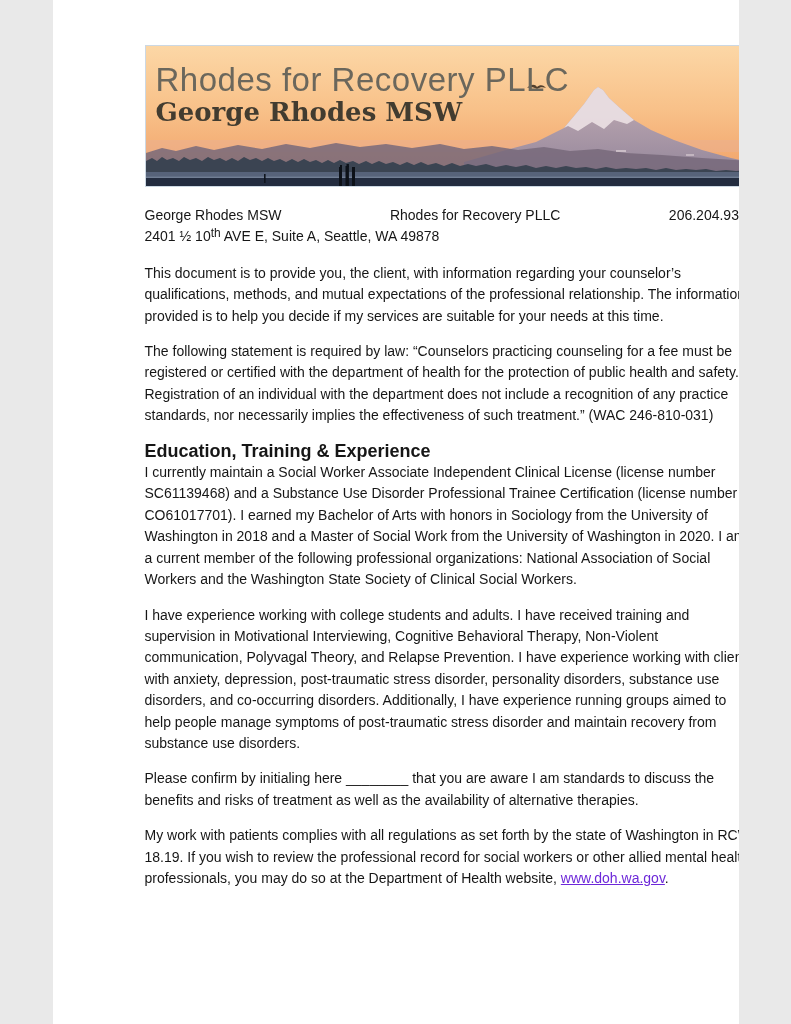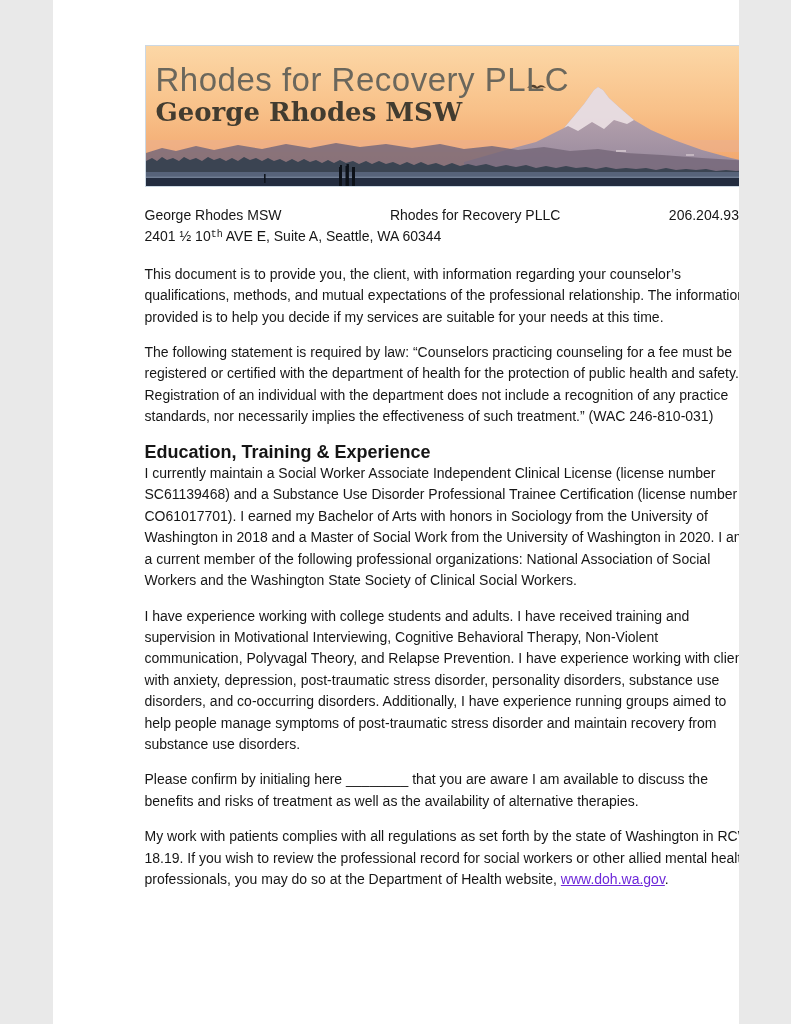--- a/index.html
+++ b/index.html
@@ -51,21 +51,21 @@
     font-size: 26px;
     line-height: 32px;
     color: #423c30;
     white-space: nowrap;
   }
   
   .contact { margin-top: 18px; }
   .contact-row { display: flex; }
   .contact-row .c-center { flex: 1; text-align: center; }
   .contact-row .c-right { margin-left: auto; text-align: left; }
-  .sup { font-size: 10px; position: relative; top: -4.5px; font-family: Liberation Mono, monospace; }
+  .sup { font-size: 12px; position: relative; top: -4.5px; }
   
   .doc-par { margin: 14px 0 0 0; }
   .doc-heading {
     margin: 14px 0 0 0;
     font-size: 18px;
     line-height: 21.4px;
     font-weight: bold;
     color: #161616;
   }
   .doc-par.after-heading { margin-top: 0; }
@@ -124,31 +124,31 @@
       <div class="banner-subtitle">George Rhodes MSW</div>
     </div>
 
     <div class="contact">
       <div class="contact-row">
         <span>George Rhodes MSW</span>
         <span class="c-center">Rhodes for Recovery PLLC</span>
         <span class="c-right">206.204.9314</span>
       </div>
       <div class="contact-row">
-        <span><span>2401 ½ 10</span><span class="sup">th</span><span> AVE E, Suite A, Seattle, WA 60344</span></span>
+        <span><span>2401 ½ 10</span><span class="sup">th</span><span> AVE E, Suite A, Seattle, WA 49878</span></span>
       </div>
     </div>
 
     <p class="doc-par">This document is to provide you, the client, with information regarding your counselor’s qualifications, methods, and mutual expectations of the professional relationship. The information provided is to help you decide if my services are suitable for your needs at this time.</p>
 
     <p class="doc-par">The following statement is required by law: “Counselors practicing counseling for a fee must be registered or certified with the department of health for the protection of public health and safety. Registration of an individual with the department does not include a recognition of any practice standards, nor necessarily implies the effectiveness of such treatment.” (WAC 246-810-031)</p>
 
     <h2 class="doc-heading">Education, Training &amp; Experience</h2>
     <p class="doc-par after-heading">I currently maintain a Social Worker Associate Independent Clinical License (license number SC61139468) and a Substance Use Disorder Professional Trainee Certification (license number CO61017701). I earned my Bachelor of Arts with honors in Sociology from the University of Washington in 2018 and a Master of Social Work from the University of Washington in 2020. I am a current member of the following professional organizations: National Association of Social Workers and the Washington State Society of Clinical Social Workers.</p>
 
     <p class="doc-par">I have experience working with college students and adults. I have received training and supervision in Motivational Interviewing, Cognitive Behavioral Therapy, Non-Violent communication, Polyvagal Theory, and Relapse Prevention. I have experience working with clients with anxiety, depression, post-traumatic stress disorder, personality disorders, substance use disorders, and co-occurring disorders. Additionally, I have experience running groups aimed to help people manage symptoms of post-traumatic stress disorder and maintain recovery from substance use disorders.</p>
 
-    <p class="doc-par">Please confirm by initialing here ________ that you are aware I am available to discuss the benefits and risks of treatment as well as the availability of alternative therapies.</p>
+    <p class="doc-par">Please confirm by initialing here ________ that you are aware I am standards to discuss the benefits and risks of treatment as well as the availability of alternative therapies.</p>
 
     <p class="doc-par"><span>My work with patients complies with all regulations as set forth by the state of Washington in RCW 18.19. If you wish to review the professional record for social workers or other allied mental health professionals, you may do so at the Department of Health website, </span><a class="doc-link" href="#">www.doh.wa.gov</a><span>.</span></p>
 
   </div>
 </div>
 
 </body></html>

